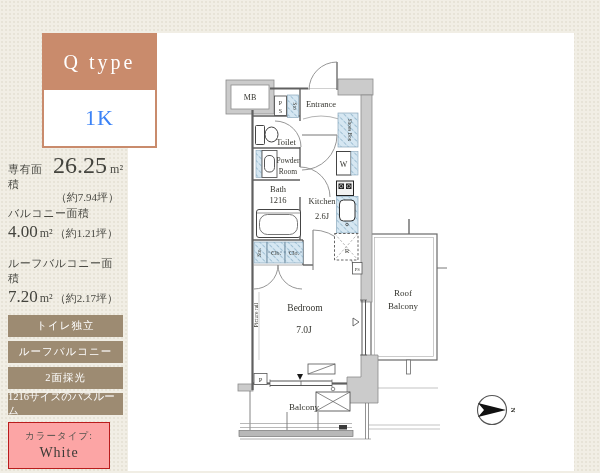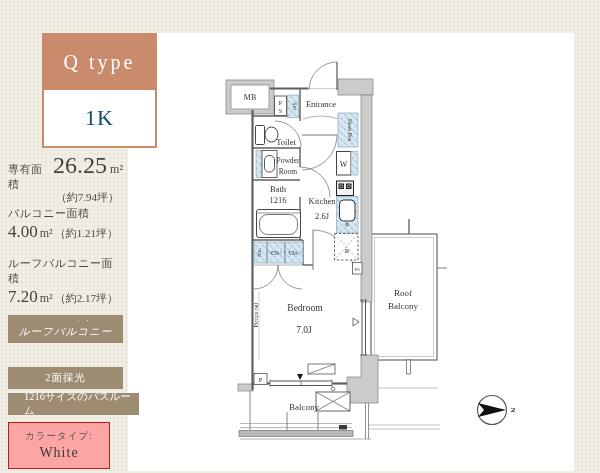--- a/index.html
+++ b/index.html
@@ -12,36 +12,36 @@
     color:#4a4a44;
   }
   .panel{position:absolute;left:128px;top:33px;width:446px;height:438px;background:#fff;}
   .plan-svg{position:absolute;left:128px;top:33px;}
   
   .typebox{position:absolute;left:8px;top:33px;width:115px;height:115px;
     border:2px solid #c98b6c;box-sizing:border-box;background:#fff;margin-left:34px;}
   .typebox .hd{height:55px;background:#c98b6c;color:#fff;display:flex;align-items:center;justify-content:center;
     font-size:20px;letter-spacing:3px;}
   .typebox .bd{height:56px;display:flex;align-items:center;justify-content:center;
-    font-size:22px;color:#0c4a6e;letter-spacing:1px;}
+    font-size:22px;color:#3b82f6;letter-spacing:1px;}
   .arearow{position:absolute;left:8px;width:115px;}
   .arearow .lbl{font-size:11px;letter-spacing:0.5px;}
   .arearow .big{font-size:24px;color:#44443e;}
   .arearow .unit{font-size:12px;}
   .arearow .note{font-size:11px;}
   .row1{top:152px;}
   .row1 .line1{display:flex;align-items:baseline;gap:3px;}
   .row1 .note{text-align:right;padding-right:4px;margin-top:-2px;}
   .row23 .line2{display:flex;align-items:baseline;gap:2px;margin-top:1px;}
   .row23 .big{font-size:17px;}
   .row2{top:206px;}
   .row3{top:256px;}
   .tag{position:absolute;left:8px;width:115px;height:22px;background:#9d8b72;color:#fff;
     font-size:10.5px;letter-spacing:1px;display:flex;align-items:center;justify-content:center;}
-  .tag1{top:315px;}.tag2{top:321px;font-style:italic;}.tag3{top:367px;}.tag4{top:393px;letter-spacing:0;padding-left:16px;}
+  .tag1{top:315px;}.tag2{top:341px;}.tag3{top:367px;}.tag4{top:393px;letter-spacing:0;}
   .colorbox{position:absolute;left:8px;top:422px;width:102px;height:47px;background:#fca5a5;
     border:1px solid #b91c1c;box-sizing:border-box;text-align:center;}
   .colorbox .lbl{font-size:9.5px;letter-spacing:1px;margin-top:7px;color:#55544e;}
   .colorbox .val{font-size:14px;letter-spacing:1px;margin-top:2px;color:#3a3a36;}
   
   svg text{font-family:"Liberation Serif","DejaVu Serif",serif;fill:#35352f;}
 </style>
 </head>
 <body>
 

